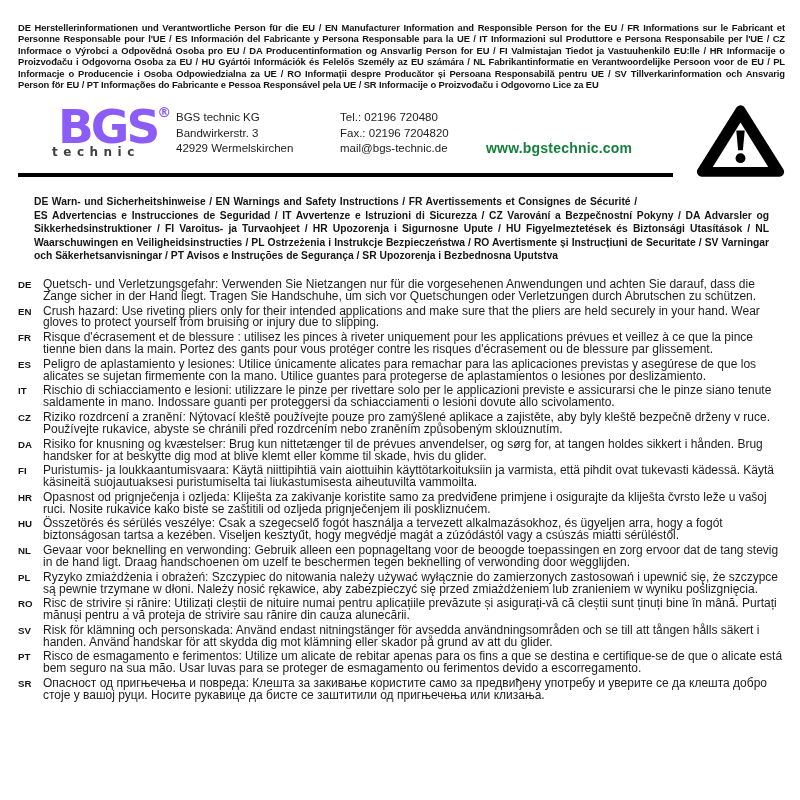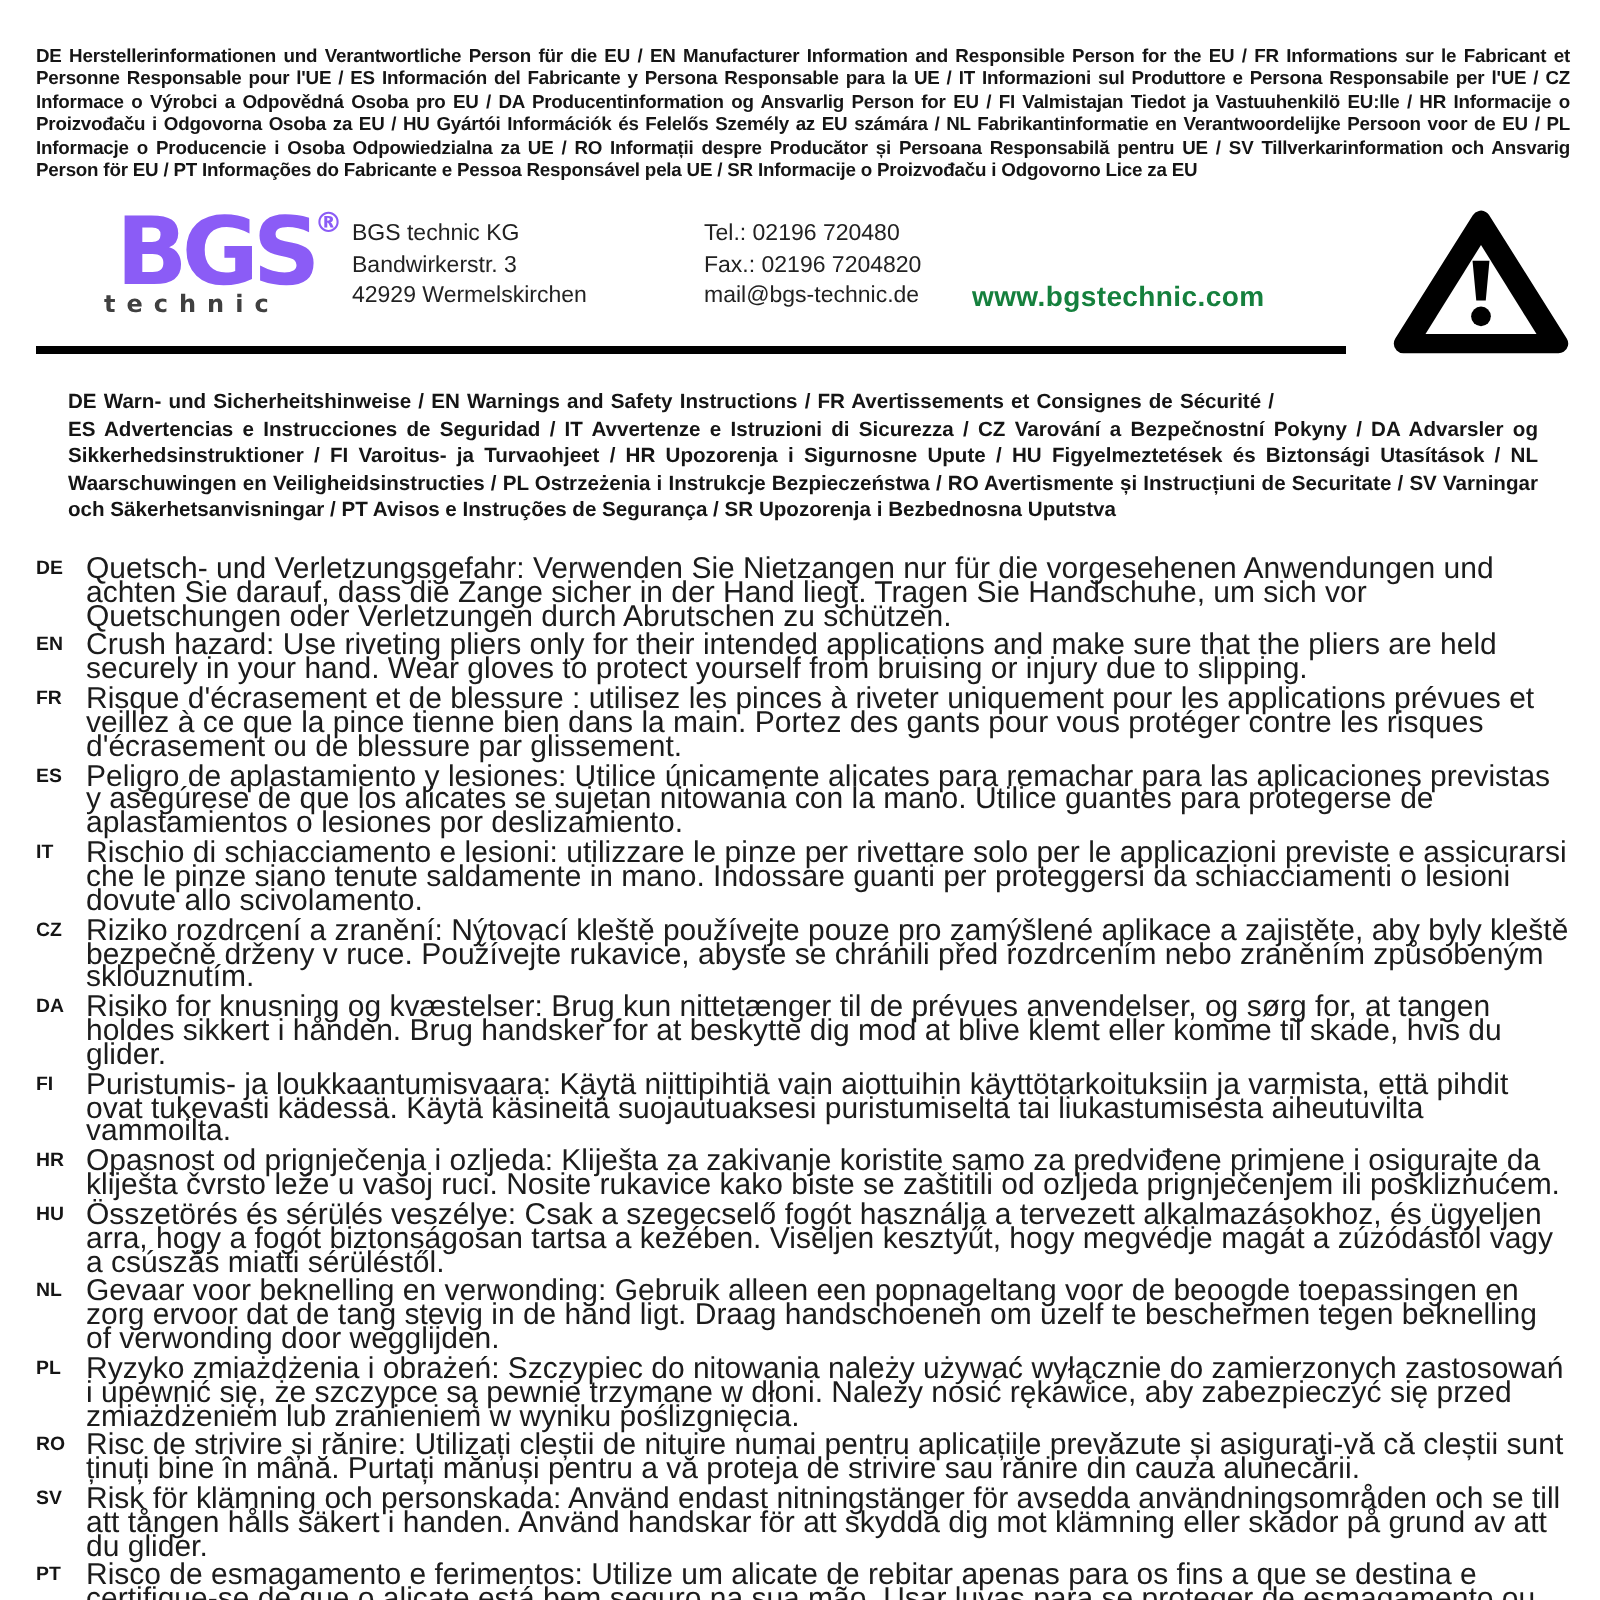--- a/index.html
+++ b/index.html
@@ -13,37 +13,37 @@
   
   .letterhead { position:relative; height:75px; margin-top:14px; }
   .logo { position:absolute; left:0; top:1px; width:150px; }
   .logo-main { font-family:"DejaVu Sans", sans-serif; font-weight:bold; font-size:47px;
                line-height:0.92; letter-spacing:-3px; color:#8b5cf6;margin-left:40px; }
   .logo-main .reg { font-size:14px; letter-spacing:0; vertical-align:26px; }
   .logo-sub { font-family:"DejaVu Sans", sans-serif; font-weight:bold; font-size:12px;
               letter-spacing:5.5px; margin-top:-4px; padding-left:34px; color:#404040; }
   .address, .contact { position:absolute; top:6px; font-size:11.5px; line-height:15.5px; color:#222; }
   .address { left:158px; }
-  .contact { left:322px;margin-left:12px; }
+  .contact { left:322px; }
   .website { position:absolute; left:468px; top:36px; font-size:14px; font-weight:bold;
              letter-spacing:0.2px; color:#15803d; }
   .warn-tri { position:absolute; left:675px; top:0; width:95px; height:74px; }
   .rule { position:absolute; left:0; top:69px; width:655px; height:4px; background:#000; }
 
   
   .warn-header-wrap { margin-top:5px; }
   .warn-header { margin:16px; font-size:10.3px; line-height:13.5px; font-weight:bold;
                  text-align:justify; color:#151515; }
   .warn-header::before { content:""; float:right; width:132px; height:11px; }
 
   
   .warnings { margin-top:8px; }
   .row { display:flex; margin-bottom:2.8px; }
   .code { flex:0 0 25px; font-weight:bold; font-size:9.7px; line-height:11.9px; color:#151515; }
-  .text { flex:1; font-size:15px; line-height:11.9px; color:#1c1c1c; }
+  .text { flex:1; font-size:12px; line-height:11.9px; color:#1c1c1c; }
 </style>
 </head>
 <body>
 
 <div class="page">
 
   <p class="mfr-header">DE Herstellerinformationen und Verantwortliche Person für die EU / EN Manufacturer Information and Responsible Person for the EU / FR Informations sur le Fabricant et Personne Responsable pour l'UE / ES Información del Fabricante y Persona Responsable para la UE / IT Informazioni sul Produttore e Persona Responsabile per l'UE / CZ Informace o Výrobci a Odpovědná Osoba pro EU / DA Producentinformation og Ansvarlig Person for EU / FI Valmistajan Tiedot ja Vastuuhenkilö EU:lle / HR Informacije o Proizvođaču i Odgovorna Osoba za EU / HU Gyártói Információk és Felelős Személy az EU számára / NL Fabrikantinformatie en Verantwoordelijke Persoon voor de EU / PL Informacje o Producencie i Osoba Odpowiedzialna za UE / RO Informații despre Producător și Persoana Responsabilă pentru UE / SV Tillverkarinformation och Ansvarig Person för EU / PT Informações do Fabricante e Pessoa Responsável pela UE / SR Informacije o Proizvođaču i Odgovorno Lice za EU</p>
 
   <div class="letterhead">
     <div class="logo">
@@ -87,21 +87,21 @@
     <div class="row">
         <span class="code">EN</span>
         <span class="text">Crush hazard: Use riveting pliers only for their intended applications and make sure that the pliers are held securely in your hand. Wear gloves to protect yourself from bruising or injury due to slipping.</span>
       </div>
     <div class="row">
         <span class="code">FR</span>
         <span class="text">Risque d'écrasement et de blessure : utilisez les pinces à riveter uniquement pour les applications prévues et veillez à ce que la pince tienne bien dans la main. Portez des gants pour vous protéger contre les risques d'écrasement ou de blessure par glissement.</span>
       </div>
     <div class="row">
         <span class="code">ES</span>
-        <span class="text">Peligro de aplastamiento y lesiones: Utilice únicamente alicates para remachar para las aplicaciones previstas y asegúrese de que los alicates se sujetan nitowania con la mano. Utilice guantes para protegerse de aplastamientos o lesiones por deslizamiento.</span>
+        <span class="text">Peligro de aplastamiento y lesiones: Utilice únicamente alicates para remachar para las aplicaciones previstas y asegúrese de que los alicates se sujetan firmemente con la mano. Utilice guantes para protegerse de aplastamientos o lesiones por deslizamiento.</span>
       </div>
     <div class="row">
         <span class="code">IT</span>
         <span class="text">Rischio di schiacciamento e lesioni: utilizzare le pinze per rivettare solo per le applicazioni previste e assicurarsi che le pinze siano tenute saldamente in mano. Indossare guanti per proteggersi da schiacciamenti o lesioni dovute allo scivolamento.</span>
       </div>
     <div class="row">
         <span class="code">CZ</span>
         <span class="text">Riziko rozdrcení a zranění: Nýtovací kleště používejte pouze pro zamýšlené aplikace a zajistěte, aby byly kleště bezpečně drženy v ruce. Používejte rukavice, abyste se chránili před rozdrcením nebo zraněním způsobeným sklouznutím.</span>
       </div>
     <div class="row">

